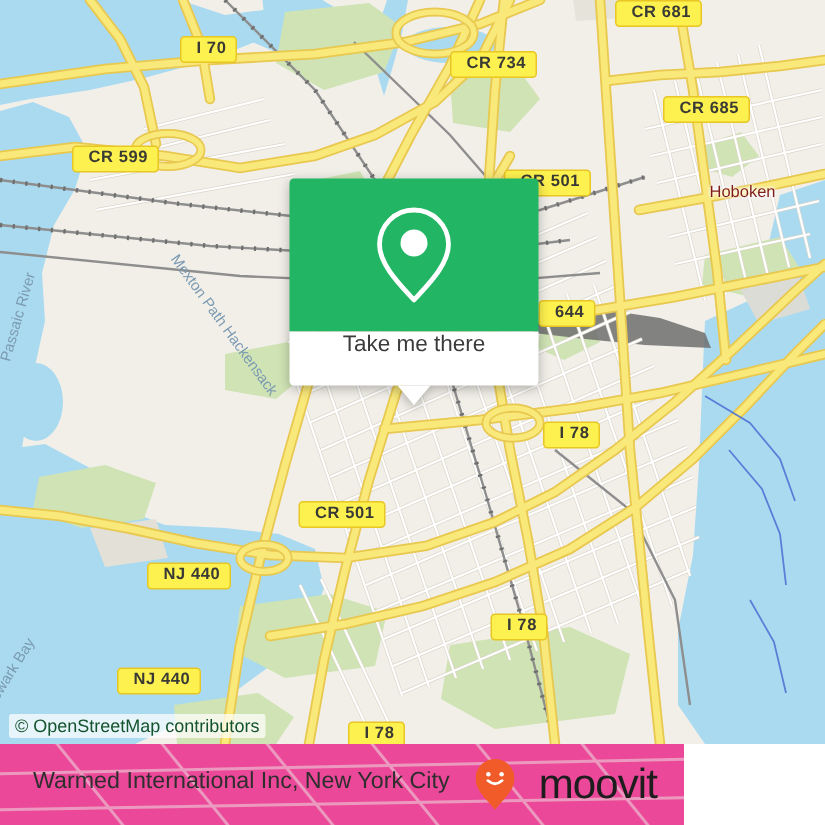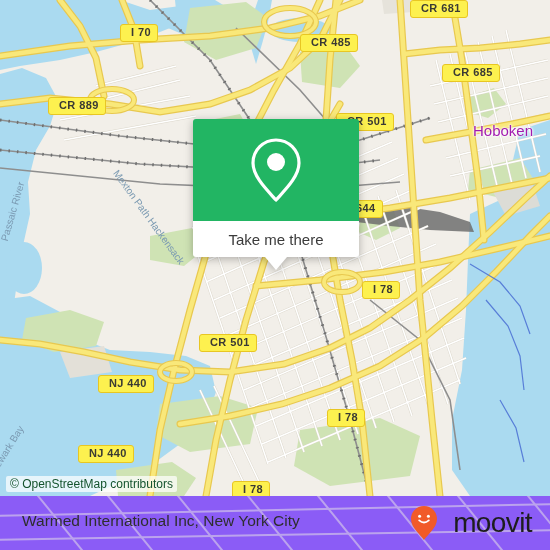--- a/index.html
+++ b/index.html
@@ -45,22 +45,22 @@
     letter-spacing: .4px;
     padding: 2px 6px 3px 10px;
     line-height: 11px;
     white-space: nowrap;
     font-family: "Liberation Sans", sans-serif;
   }
 
   
   .place-label {
     position: absolute;
-    color: #a21caf;
-    font-size: 15px;
+    color: #7f1d1d;
+    font-size: 11px;
     white-space: nowrap;
     text-shadow: 0 0 3px #fff, 0 0 3px #fff, 0 0 2px #fff;
     font-family: "Liberation Sans", sans-serif;
   }
   .water-label {
     position: absolute;
     color: #7b9ab2;
     font-size: 10px;
     white-space: nowrap;
     font-family: "Liberation Sans", sans-serif;
@@ -95,21 +95,21 @@
     border-radius: 3px 3px 0 0;
     display: flex;
     align-items: center;
     justify-content: center;
   }
   .popup-bottom {
     background: #ffffff;
     height: 36px;
     border-radius: 0 0 3px 3px;
     display: flex;
-    align-items: center;
+    align-items: flex-start;
     justify-content: center;
     color: #3b3b3b;
     font-size: 15px;
     font-family: "Liberation Sans", sans-serif;
   }
   .popup-tail {
     position: absolute;
     left: 50%;
     margin-left: -11px;
     top: 138px;
@@ -117,23 +117,23 @@
     border-left: 11px solid transparent;
     border-right: 11px solid transparent;
     border-top: 13px solid #ffffff;
   }
 
   
   .bottom-bar {
     position: absolute;
     left: 0;
     top: 496px;
-    width: 550px;
+    width: 456px;
     height: 54px;
-    background: #8b5cf6;
+    background: #ec4899;
     z-index: 60;
     overflow: hidden;
   }
   .bottom-bar .bar-bg { position:absolute; left:0; top:0; opacity:.5;}
   .bar-title {
     position: absolute;
     left: 22px;
     top: 16px;
     font-size: 15.5px;
     color: #2e2e2e;
@@ -372,26 +372,26 @@
 
         <g stroke="#4a6fd4" stroke-width="1.2" fill="none" opacity=".85">
           <path d="M470,264 L500,282 L520,306 L530,334"></path>
           <path d="M486,300 L508,326 L520,356 L524,390"></path>
           <path d="M500,400 L516,428 L524,462"></path>
         </g>
       </g>
     </svg>
 
     <div class="shield" style="left:120px; top:24px;">I 70</div>
-    <div class="shield" style="left:300px; top:34px;">CR 485</div>
+    <div class="shield" style="left:300px; top:34px;">CR 734</div>
     <div class="shield" style="left:410px; top:0px;">CR 681</div>
     <div class="shield" style="left:442px; top:64px;text-align:right;">CR 685</div>
-    <div class="shield" style="left:48px;  top:97px;">CR 889</div>
+    <div class="shield" style="left:48px;  top:97px;">CR 599</div>
     <div class="shield" style="left:336px; top:113px;">CR 501</div>
-    <div class="shield" style="left:345px; top:200px;text-align:center;">644</div>
+    <div class="shield" style="left:359px; top:200px;text-align:center;">644</div>
     <div class="shield" style="left:362px; top:281px;">I 78</div>
     <div class="shield" style="left:199px; top:334px;">CR 501</div>
     <div class="shield" style="left:98px;  top:375px;">NJ 440</div>
     <div class="shield" style="left:327px; top:409px;">I 78</div>
     <div class="shield" style="left:78px;  top:445px;">NJ 440</div>
     <div class="shield" style="left:232px; top:481px;">I 78</div>
 
     <div class="place-label" style="left:473px; top:122px;">Hoboken</div>
 
     <div class="water-label" style="left:-18px; top:206px; transform:rotate(-74deg);">Passaic River</div>

